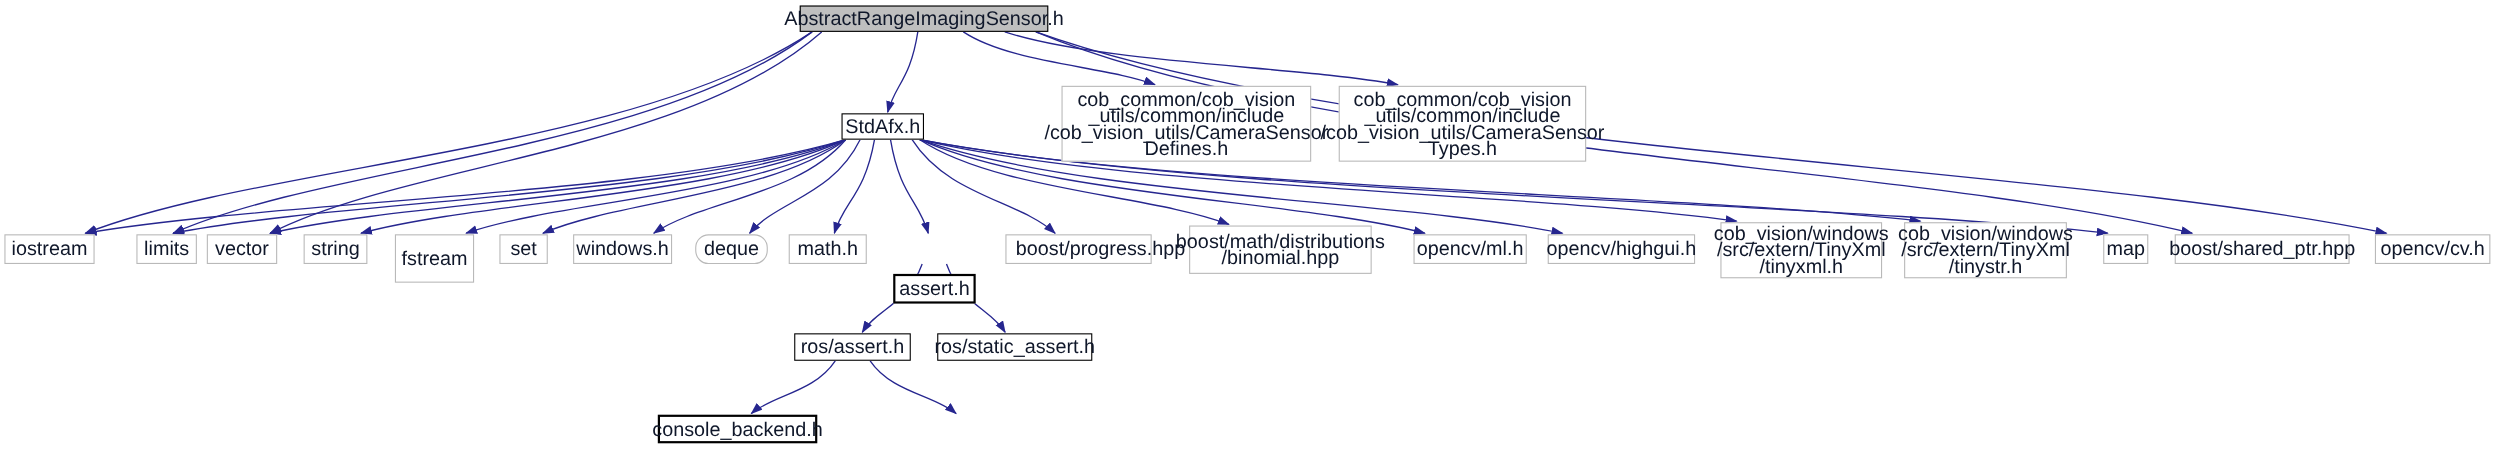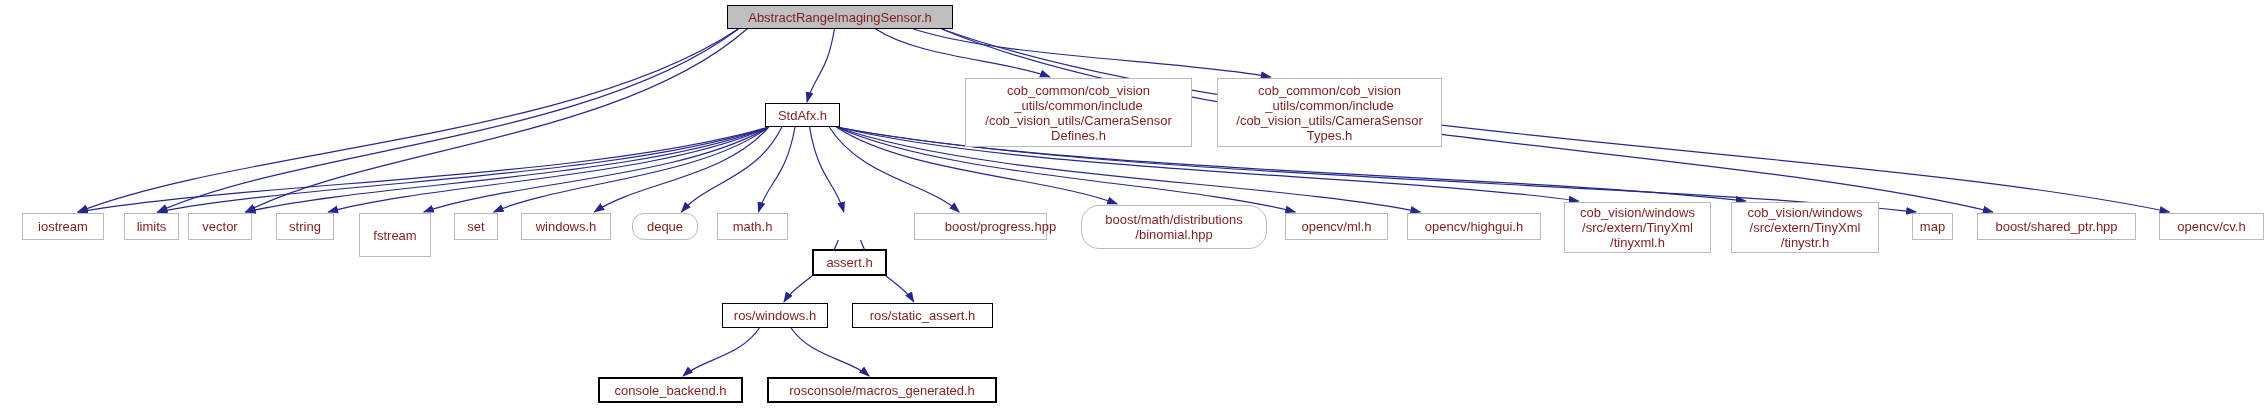--- a/index.html
+++ b/index.html
@@ -9,22 +9,22 @@
     font-family:"Liberation Sans","DejaVu Sans",sans-serif;
     background:#ffffff;
     overflow:hidden;
   }
   #edges{position:absolute;left:0;top:0;}
   .node{
     position:absolute;
     box-sizing:border-box;
     background:#ffffff;
     border:1px solid #b9b9b9;
-    color:#7f1d1d;
-    font-size:13px;
+    color:#0f172a;
+    font-size:18px;
     line-height:15px;
     display:flex;
     align-items:center;
     justify-content:center;
     text-align:center;
     white-space:pre-line;
     z-index:2;
   }
   .node.root{background:#bfbfbf;border:1px solid #000000;}
   .node.strong{border:1px solid #000000;}
@@ -75,42 +75,41 @@
   <div class="node root" style="left: 727px; top: 5px; width: 226px; height: 24px;">AbstractRangeImagingSensor.h</div>
   <div class="node strong" style="left: 765px; top: 103px; width: 75px; height: 24px;">StdAfx.h</div>
   <div class="node" style="left: 965px; top: 78px; width: 227px; height: 69px;">cob_common/cob_vision
 _utils/common/include
 /cob_vision_utils/CameraSensor
 Defines.h</div>
   <div class="node" style="left: 1217px; top: 78px; width: 225px; height: 69px;">cob_common/cob_vision
 _utils/common/include
 /cob_vision_utils/CameraSensor
 Types.h</div>
-  <div class="node" style="left: 4px; top: 213px; width: 82px; height: 27px; margin-left: 18px;">iostream</div>
+  <div class="node" style="left: 4px; top: 213px; width: 82px; height: 27px;">iostream</div>
   <div class="node" style="left: 124px; top: 213px; width: 55px; height: 27px;">limits</div>
   <div class="node" style="left: 188px; top: 213px; width: 64px; height: 27px;">vector</div>
   <div class="node" style="left: 276px; top: 213px; width: 58px; height: 27px;">string</div>
   <div class="node" style="left: 359px; top: 213px; width: 72px; height: 44px;">fstream</div>
   <div class="node" style="left: 454px; top: 213px; width: 44px; height: 27px;">set</div>
   <div class="node" style="left: 521px; top: 213px; width: 90px; height: 27px;">windows.h</div>
   <div class="node" style="left: 632px; top: 213px; width: 66px; height: 27px; border-radius: 12px;">deque</div>
   <div class="node" style="left: 717px; top: 213px; width: 71px; height: 27px;">math.h</div>
   <div class="node bold" style="left: 812px; top: 213px; width: 75px; height: 27px; margin-top: 36px;">assert.h</div>
   <div class="node" style="left: 914px; top: 213px; width: 133px; height: 27px; padding-left: 40px;">boost/progress.hpp</div>
-  <div class="node" style="left: 1081px; top: 205px; width: 186px; height: 44px; border-radius: 18px;">boost/math/distributions
+  <div class="node" style="left: 1081px; top: 205px; width: 166px; height: 44px;">boost/math/distributions
 /binomial.hpp</div>
   <div class="node" style="left: 1285px; top: 213px; width: 103px; height: 27px;">opencv/ml.h</div>
   <div class="node" style="left: 1407px; top: 213px; width: 134px; height: 27px;">opencv/highgui.h</div>
   <div class="node" style="left: 1564px; top: 202px; width: 147px; height: 51px;">cob_vision/windows
 /src/extern/TinyXml
 /tinyxml.h</div>
   <div class="node" style="left: 1731px; top: 202px; width: 148px; height: 51px;">cob_vision/windows
 /src/extern/TinyXml
 /tinystr.h</div>
   <div class="node" style="left: 1912px; top: 213px; width: 41px; height: 27px;">map</div>
   <div class="node" style="left: 1977px; top: 213px; width: 159px; height: 27px;">boost/shared_ptr.hpp</div>
   <div class="node" style="left: 2159px; top: 213px; width: 105px; height: 27px;">opencv/cv.h</div>
-  <div class="node strong" style="left: 722px; top: 303px; width: 106px; height: 25px;">ros/windows.h</div>
+  <div class="node strong" style="left: 722px; top: 303px; width: 106px; height: 25px;">ros/assert.h</div>
   <div class="node strong" style="left: 852px; top: 303px; width: 141px; height: 25px;">ros/static_assert.h</div>
   <div class="node bold" style="left: 598px; top: 377px; width: 145px; height: 26px;">console_backend.h</div>
-  <div class="node bold" style="left: 767px; top: 377px; width: 230px; height: 26px;">rosconsole/macros_generated.h</div>
 
 </div>
 
 </body></html>

